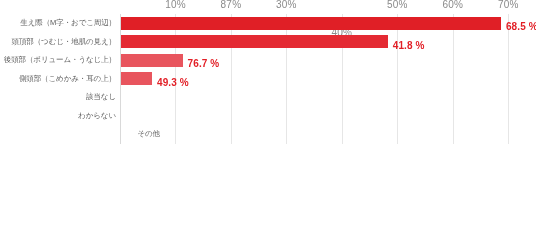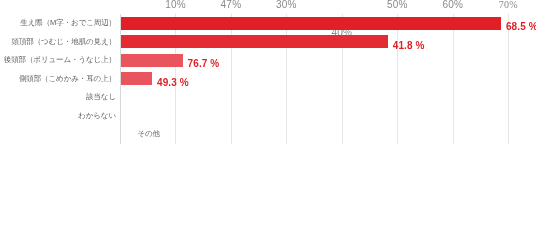--- a/index.html
+++ b/index.html
@@ -109,26 +109,26 @@
       <div class="gridline" style="left: 110.933px; background: rgb(230, 230, 230);"></div>
       <div class="gridline" style="left: 166.4px; background: rgb(230, 230, 230);"></div>
       <div class="gridline" style="left: 221.867px; background: rgb(230, 230, 230);"></div>
       <div class="gridline" style="left: 277.333px; background: rgb(230, 230, 230);"></div>
       <div class="gridline" style="left: 332.8px; background: rgb(230, 230, 230);"></div>
       <div class="gridline" style="left: 388.267px; background: rgb(230, 230, 230);"></div>
     </div>
 
   <div id="ticks">
       <div class="tick-label" style="left: 175.467px; color: rgb(138, 138, 138);">10%</div>
-      <div class="tick-label" style="left: 230.933px; color: rgb(138, 138, 138);">47%</div>
+      <div class="tick-label" style="left: 230.933px; color: rgb(138, 138, 138);">87%</div>
       <div class="tick-label" style="left: 286.4px; color: rgb(138, 138, 138);">30%</div>
       <div class="tick-label" style="left: 341.867px; color: rgb(138, 138, 138); margin-top: 28px;">40%</div>
       <div class="tick-label" style="left: 397.333px; color: rgb(138, 138, 138);">50%</div>
       <div class="tick-label" style="left: 452.8px; color: rgb(138, 138, 138);">60%</div>
-      <div class="tick-label" style="left: 508.267px; color: rgb(138, 138, 138); font-family: Liberation Serif, serif;">70%</div>
+      <div class="tick-label" style="left: 508.267px; color: rgb(138, 138, 138);">70%</div>
     </div>
   <div id="rows">
       <div class="row" style="top: 14px; height: 18.5714px;">
         <div class="cat-label" style="line-height: 18.5714px; color: rgb(92, 92, 92);">生え際（M字・おでこ周辺）</div>
         <div class="bar" style="width: 379.947px; background: rgb(224, 31, 38); top: 2.78571px;"></div>
         <div class="bar-value" style="left: 505.947px; line-height: 18.5714px; color: rgb(226, 31, 38);">68.5 %</div>
       </div>
       <div class="row" style="top: 32.5714px; height: 18.5714px;">
         <div class="cat-label" style="line-height: 18.5714px; color: rgb(92, 92, 92);">頭頂部（つむじ・地肌の見え）</div>
         <div class="bar" style="width: 266.795px; background: rgb(228, 42, 51); top: 2.78571px;"></div>

